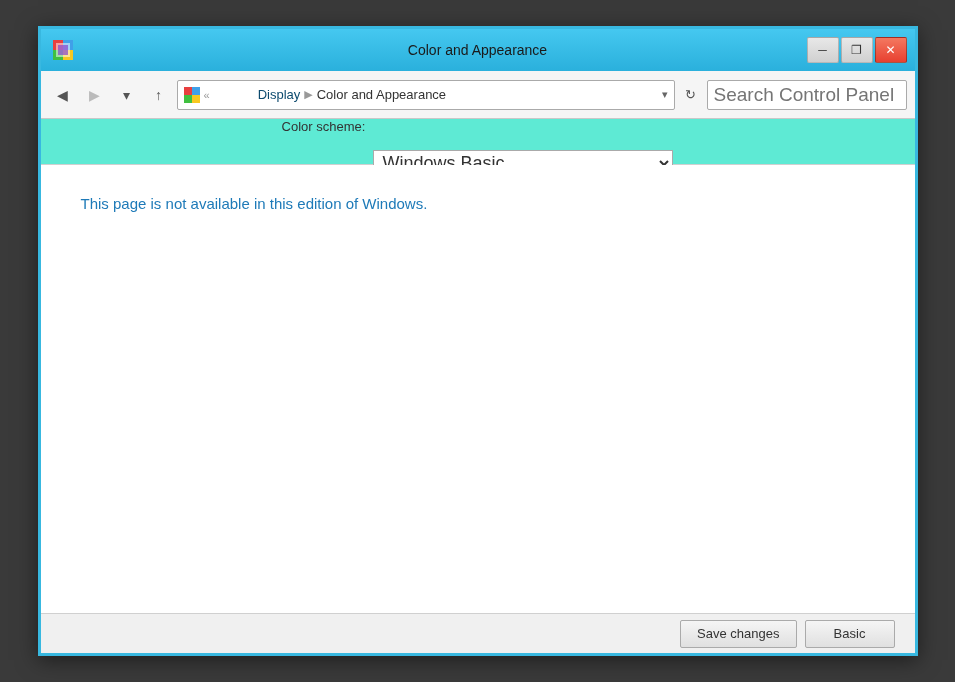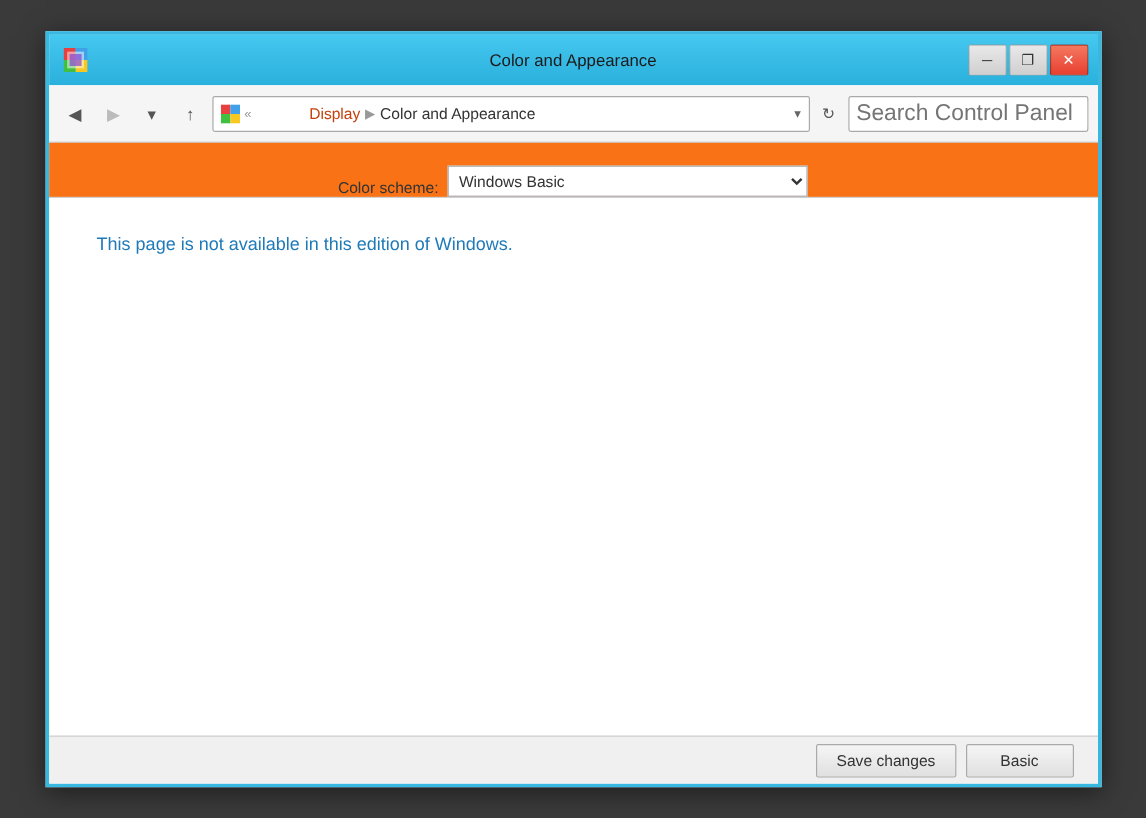--- a/index.html
+++ b/index.html
@@ -141,21 +141,21 @@
       height: 16px;
       flex-shrink: 0;
     }
 
     .breadcrumb-sep {
       color: #999;
       font-size: 11px;
     }
 
     .breadcrumb-link {
-      color: #c2410c;
+      color: #0c4a6e;
       cursor: pointer;
       text-decoration: none;
       padding-left: 44px;
     }
 
     .breadcrumb-current {
       color: #333;
     }
 
     .breadcrumb-chevron {
@@ -208,45 +208,46 @@
       cursor: pointer;
       display: flex;
       align-items: center;
       justify-content: center;
       color: #555;
       font-size: 13px;
     }
 
     
     .color-scheme-bar {
-      background: #f97316;
+      background: #5eead4;
       border-bottom: 1px solid #d0d0d0;
       height: 46px;
       display: flex;
-      align-items: flex-end;
+      align-items: flex-start;
       justify-content: center;
       gap: 8px;
       flex-shrink: 0;
       padding: 0 20px;
     }
 
     .color-scheme-label {
       font-size: 13px;
       color: #333;
     }
 
     .color-scheme-select {
       width: 300px;
       height: 26px;
       border: 1px solid #aaa;
       background: white;
-      font-size: 13px;
+      font-size: 18px;
       color: #333;
       padding: 0 4px;
       cursor: pointer;
+      margin-top: 31px;
     }
 
     
     .main-content {
       flex: 1;
       background: white;
       padding: 30px 40px;
       overflow-y: auto;
     }
 

